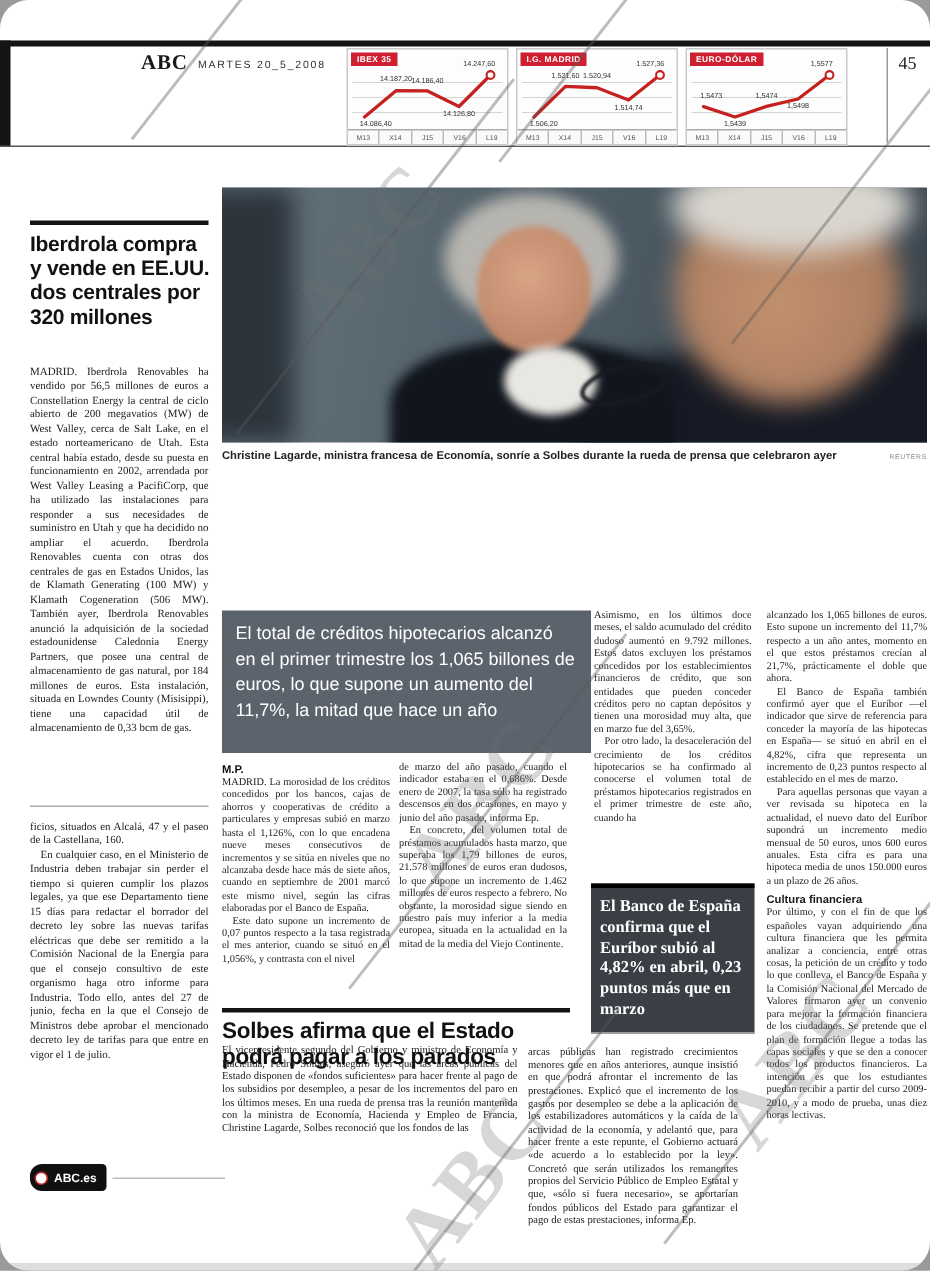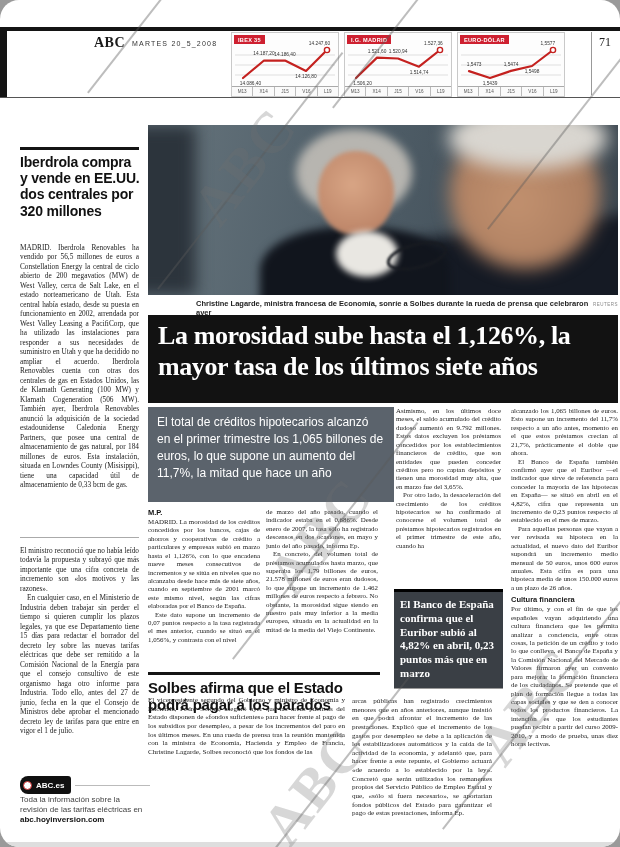--- a/index.html
+++ b/index.html
@@ -61,21 +61,21 @@
   .ph-scarf{left:188px;top:106px;width:62px;height:46px;border-radius:50%;background:#e9e7e2;filter:blur(3px);}
   .ph-glasses{left:238px;top:118px;width:56px;height:20px;border:3px solid #171a20;border-radius:50%;
               transform:rotate(-14deg);filter:blur(1px);}
   .ph-man-head{right:18px;top:-6px;width:150px;height:150px;border-radius:50%;
                background:radial-gradient(circle at 45% 55%,#c2916f 0%,#a87a5d 80%);filter:blur(9px);}
   .ph-man-hair{right:10px;top:-18px;width:160px;height:62px;border-radius:50%;background:#d9d6d0;filter:blur(9px);}
   .ph-man-suit{right:-25px;bottom:-28px;width:260px;height:95px;background:#151a24;
                transform:rotate(-7deg);filter:blur(7px);}
 
   .caption-row{left:148px;top:299px;width:470px;display:flex;align-items:baseline;}
-  .caption{font:bold 7.5px "Liberation Sans","DejaVu Sans",sans-serif;color:#222;margin-left:48px;}
+  .caption{font:bold 7.5px "Liberation Sans","DejaVu Sans",sans-serif;color:#222;}
   .credit{margin-left:auto;font:4.5px "Liberation Sans",sans-serif;color:#888;letter-spacing:.5px;}
 
   
   .headline-box{left:148px;top:315px;width:470px;height:88px;background:#121212;color:#fff;
                 box-sizing:border-box;padding:6px 10px;font:bold 26px "Liberation Serif",serif;
                 line-height:1.18;letter-spacing:-.4px;}
   .standfirst{left:148px;top:407px;width:246px;height:95px;background:#5b636c;color:#fff;
               box-sizing:border-box;padding:7px 9px;
               font:12px "Liberation Sans","DejaVu Sans",sans-serif;line-height:1.42;}
   .byline{left:148px;top:508px;font:bold 7.5px "Liberation Sans",sans-serif;color:#111;}
@@ -112,21 +112,21 @@
 <body>
 
 <div class="page">
 
   <div class="abs top-bar"></div>
   <div class="abs edge-bar"></div>
   <div class="abs brand">ABC</div>
   <div class="abs hdr-date">MARTES 20_5_2008</div>
   <div class="abs hdr-rule"></div>
   <div class="abs pg-divider"></div>
-  <div class="abs pg-num">71</div>
+  <div class="abs pg-num">45</div>
 
   <div class="abs chart" style="left:231px;top:32px;">
     <span class="c-badge">IBEX 35</span>
     <div class="c-days">
         <div>M13</div>
         <div>X14</div>
         <div>J15</div>
         <div>V16</div>
         <div>L19</div>
       </div>
@@ -188,53 +188,48 @@
       <span class="c-val" style="left: 95px; top: 8px; transform: translateX(-85%);">1,5577</span>
     </div>
 
   <div class="abs lc-rule3"></div>
   <h2 class="abs lc-headline" style="margin:0;">Iberdrola compra y vende en EE.UU. dos centrales por 320 millones</h2>
   <div class="abs lc-body smalltext">
       <p>MADRID. Iberdrola Renovables ha vendido por 56,5 millones de euros a Constellation Energy la central de ciclo abierto de 200 megavatios (MW) de West Valley, cerca de Salt Lake, en el estado norteamericano de Utah. Esta central había estado, desde su puesta en funcionamiento en 2002, arrendada por West Valley Leasing a PacifiCorp, que ha utilizado las instalaciones para responder a sus necesidades de suministro en Utah y que ha decidido no ampliar el acuerdo. Iberdrola Renovables cuenta con otras dos centrales de gas en Estados Unidos, las de Klamath Generating (100 MW) y Klamath Cogeneration (506 MW). También ayer, Iberdrola Renovables anunció la adquisición de la sociedad estadounidense Caledonia Energy Partners, que posee una central de almacenamiento de gas natural, por 184 millones de euros. Esta instalación, situada en Lowndes County (Misisippi), tiene una capacidad útil de almacenamiento de 0,33 bcm de gas.</p>
     </div>
   <div class="abs lc-rule1"></div>
   <div class="abs lc-body2 smalltext">
-      <p>El ministro reconoció que no había leído todavía la propuesta y subrayó que más importante que una cifra concreta de incremento son «los motivos y las razones».</p>
+      <p>ficios, situados en Alcalá, 47 y el paseo de la Castellana, 160.</p>
       <p>En cualquier caso, en el Ministerio de Industria deben trabajar sin perder el tiempo si quieren cumplir los plazos legales, ya que ese Departamento tiene 15 días para redactar el borrador del decreto ley sobre las nuevas tarifas eléctricas que debe ser remitido a la Comisión Nacional de la Energía para que el consejo consultivo de este organismo haga otro informe para Industria. Todo ello, antes del 27 de junio, fecha en la que el Consejo de Ministros debe aprobar el mencionado decreto ley de tarifas para que entre en vigor el 1 de julio.</p>
     </div>
 
   <div class="abs abc-badge-row">
     <span class="abc-badge">
       <span class="dot"></span>
       <span class="lbl">ABC.es</span>
     </span>
     <span class="abc-badge-line"></span>
-  </div>
-  <div class="abs promo">
-    <span>Toda la información sobre la revisión de las tarifas eléctricas en</span>
-    <span class="url">abc.hoyinversion.com</span>
   </div>
 
   <div class="abs photo">
     <div class="ph-left-dark"></div>
     <div class="ph-man-suit"></div>
     <div class="ph-man-head"></div>
     <div class="ph-man-hair"></div>
     <div class="ph-body"></div>
     <div class="ph-hair"></div>
     <div class="ph-face"></div>
     <div class="ph-scarf"></div>
     <div class="ph-glasses"></div>
   </div>
   <div class="caption-row abs" style="position:absolute;">
     <span class="caption">Christine Lagarde, ministra francesa de Economía, sonríe a Solbes durante la rueda de prensa que celebraron ayer</span>
     <span class="credit">REUTERS</span>
   </div>
 
-  <h1 class="abs headline-box" style="margin:0;">La morosidad sube hasta el 1,126%, la mayor tasa de los últimos siete años</h1>
   <div class="abs standfirst">El total de créditos hipotecarios alcanzó en el primer trimestre los 1,065 billones de euros, lo que supone un aumento del 11,7%, la mitad que hace un año</div>
   <div class="abs byline">M.P.</div>
 
   <div class="abs col m-c1">
       <p>MADRID. La morosidad de los créditos concedidos por los bancos, cajas de ahorros y cooperativas de crédito a particulares y empresas subió en marzo hasta el 1,126%, con lo que encadena nueve meses consecutivos de incrementos y se sitúa en niveles que no alcanzaba desde hace más de siete años, cuando en septiembre de 2001 marcó este mismo nivel, según las cifras elaboradas por el Banco de España.</p>
       <p>Este dato supone un incremento de 0,07 puntos respecto a la tasa registrada el mes anterior, cuando se situó en el 1,056%, y contrasta con el nivel</p>
     </div>
   <div class="abs col m-c2">
       <p>de marzo del año pasado, cuando el indicador estaba en el 0,686%. Desde enero de 2007, la tasa sólo ha registrado descensos en dos ocasiones, en mayo y junio del año pasado, informa Ep.</p>
       <p>En concreto, del volumen total de préstamos acumulados hasta marzo, que superaba los 1,79 billones de euros, 21.578 millones de euros eran dudosos, lo que supone un incremento de 1.462 millones de euros respecto a febrero. No obstante, la morosidad sigue siendo en nuestro país muy inferior a la media europea, situada en la actualidad en la mitad de la media del Viejo Continente.</p>

